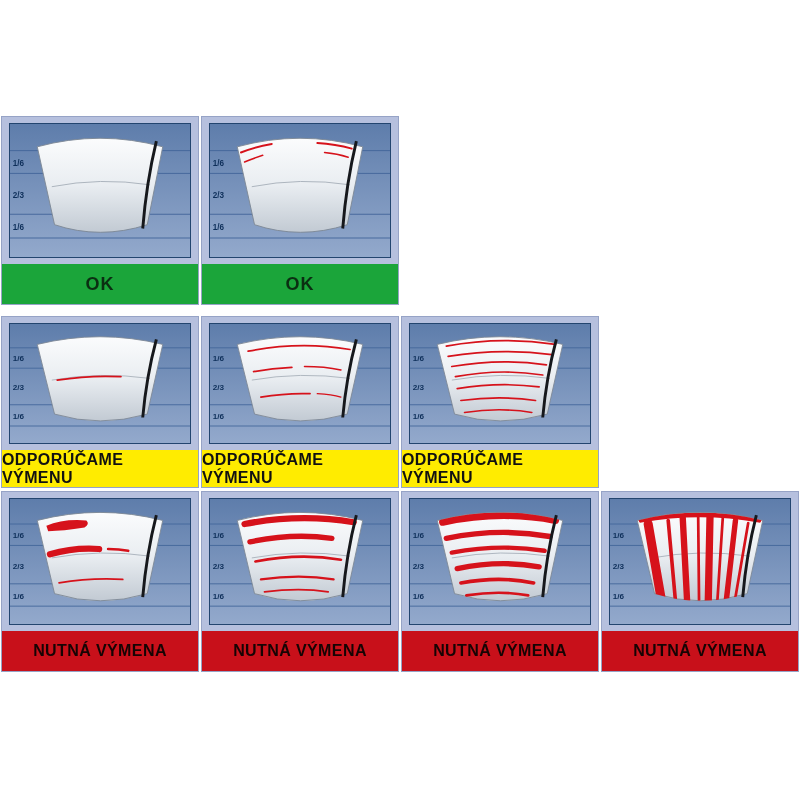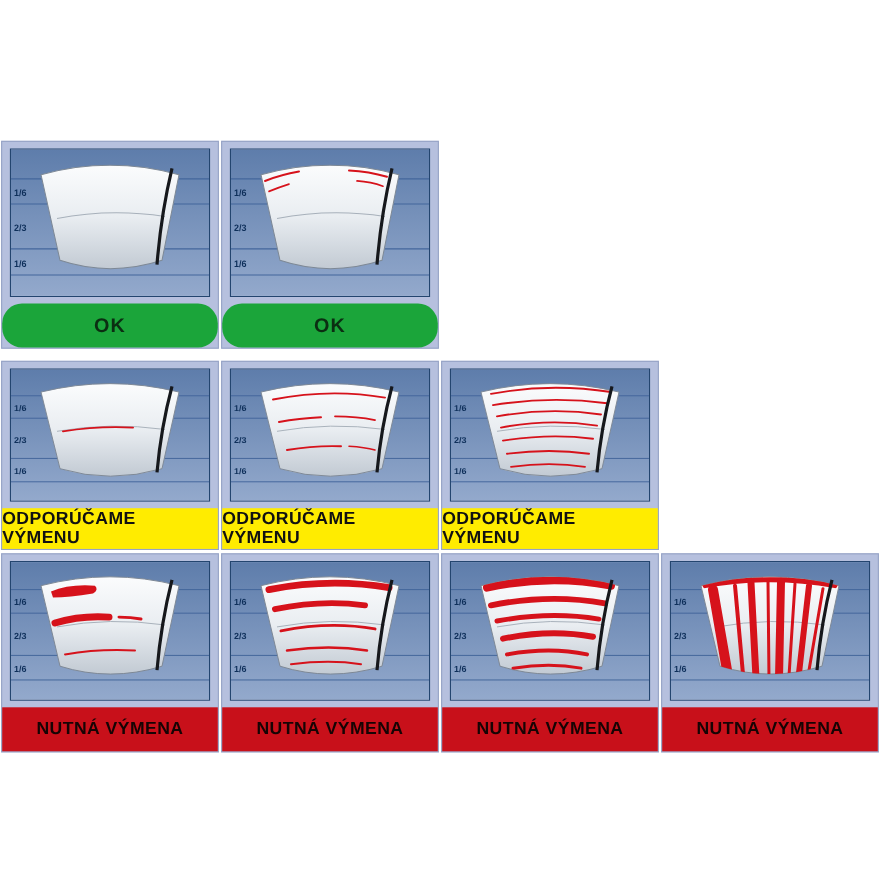--- a/index.html
+++ b/index.html
@@ -1,40 +1,40 @@
 <!DOCTYPE html>
 <html><head>
 <meta charset="utf-8">
 <style>
   * { margin:0; padding:0; box-sizing:border-box; }
   html,body { width:800px; height:800px; background:#ffffff;
               font-family:"Liberation Sans", sans-serif; overflow:hidden; }
   .page { position:relative; width:800px; height:800px; background:#ffffff; }
 
-  .grid { position:absolute; left:1px; top:128px; width:798px; height:560px; }
+  .grid { position:absolute; left:1px; top:116px; width:798px; height:560px; }
 
   .row { position:absolute; left:0; display:flex; gap:2px; }
   .row1 { top:0; }
   .row2 { top:200px; }
   .row3 { top:375px; }
 
   .cell { width:198px; background:#b6c0de; border:1px solid #96a3c6;
           display:flex; flex-direction:column; }
   .row1 .cell { height:189px; }
   .row2 .cell { height:172px; }
   .row3 .cell { height:181px; }
 
   .panel-wrap { flex:1; padding:6px 7px; }
   .panel { width:100%; height:100%; position:relative;
            border:1px solid #23456f;
            box-shadow: inset 0 0 0 1px rgba(255,255,255,0.35); }
   .panel svg { position:absolute; left:0; top:0; width:100%; height:100%; display:block; }
 
   .label-bar { display:flex; align-items:center; justify-content:center; }
-  .row1 .label-bar { height:40px;border-radius:18px; }
+  .row1 .label-bar { height:40px; }
   .row2 .label-bar { height:37px; }
   .row3 .label-bar { height:40px;justify-content:center; }
 
   .status-text { font-weight:bold; font-size:16px; letter-spacing:0.4px; }
   .row1 .status-text { font-size:18px; letter-spacing:1px; }
 
   .scale-label { font-size:9px; font-weight:bold; fill:#0e2f5a; }
 </style>
 </head>
 <body>

